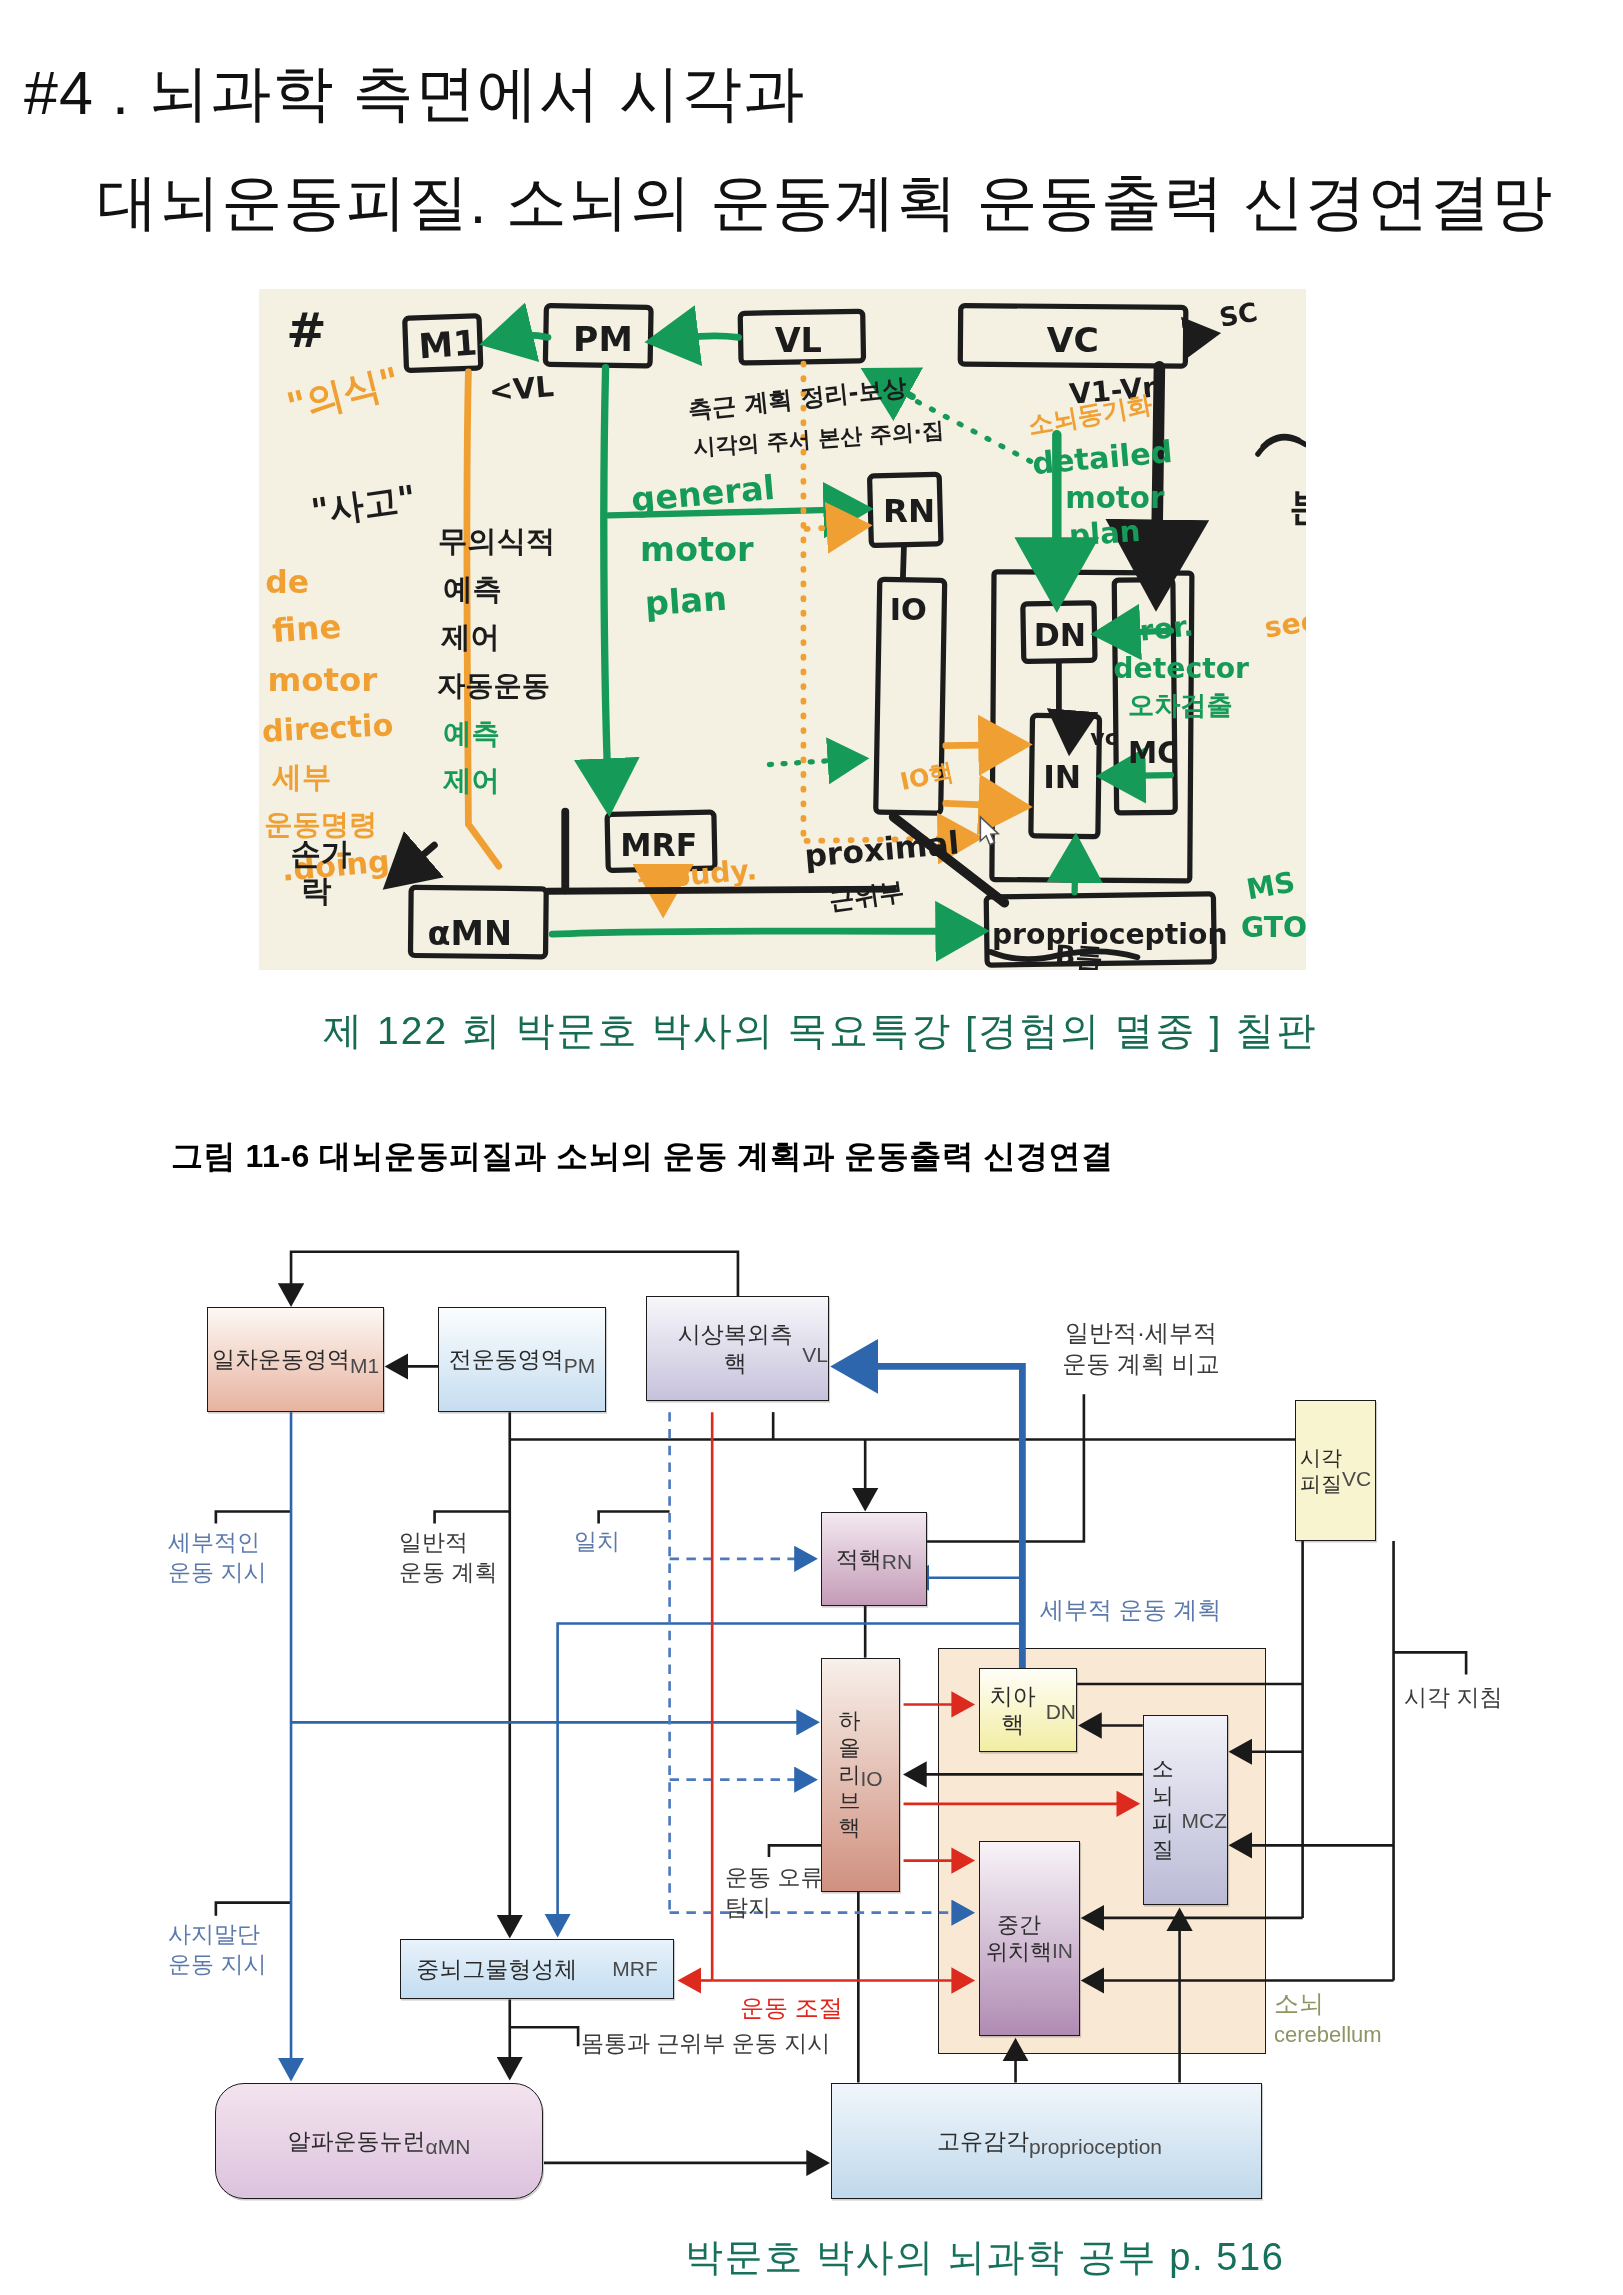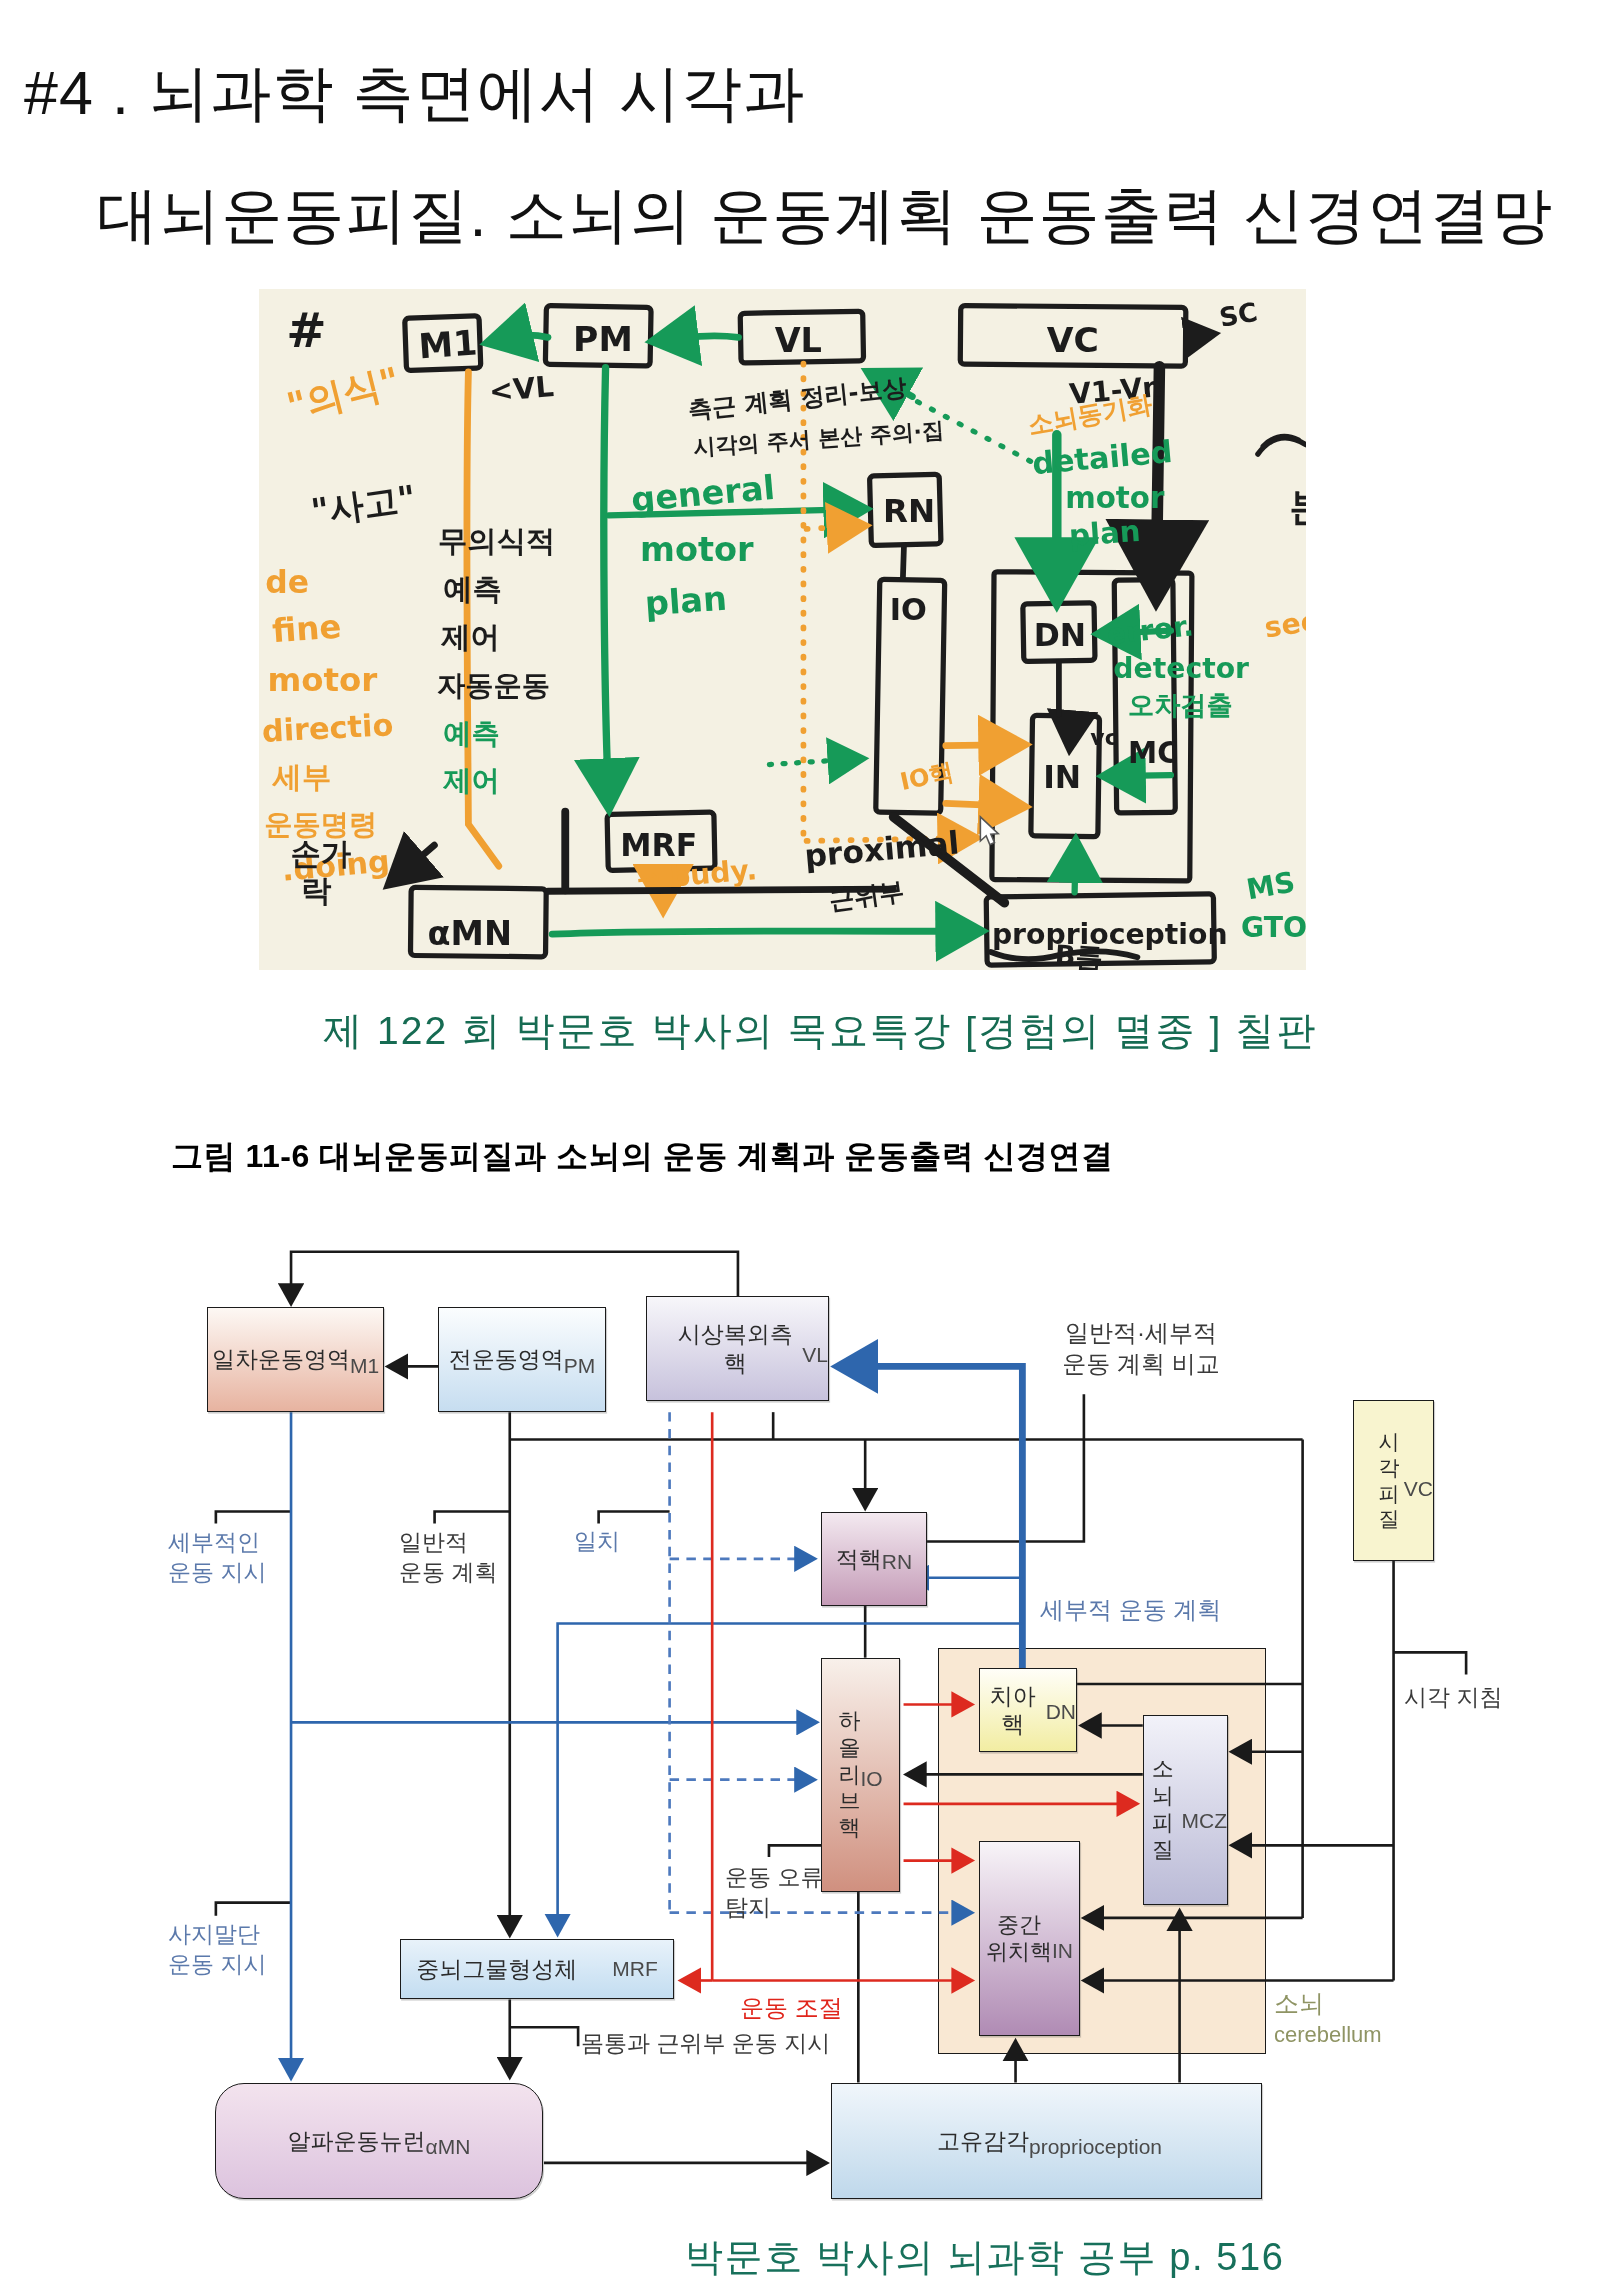--- a/index.html
+++ b/index.html
@@ -29,21 +29,21 @@
   .dlab.center{text-align:center;}
   svg.lines{position:absolute;left:0;top:0;}
   
   text{font-family:"DejaVu Sans","Liberation Sans",sans-serif;font-weight:700;}
   .tk{fill:#1c1c1c;} .tg{fill:#169a58;} .to{fill:#f0a032;}
 </style>
 </head>
 <body>
 
 <div class="title-line" style="left:24px;top:53px;">#4 . 뇌과학 측면에서 시각과</div>
-<div class="title-line" style="left:97px;top:162px;margin-top:13px;">대뇌운동피질. 소뇌의 운동계획 운동출력 신경연결망</div>
+<div class="title-line" style="left:97px;top:162px;">대뇌운동피질. 소뇌의 운동계획 운동출력 신경연결망</div>
 
 <div class="whiteboard">
 <svg width="1047" height="681" viewBox="0 0 2000 1300">
   <defs>
     <marker id="aG" markerWidth="9" markerHeight="9" refX="6" refY="4.5" orient="auto">
           <path d="M0,0 L8,4.5 L0,9 z" fill="#169a58"></path>
         </marker>
     <marker id="aO" markerWidth="9" markerHeight="9" refX="6" refY="4.5" orient="auto">
           <path d="M0,0 L8,4.5 L0,9 z" fill="#f0a032"></path>
         </marker>
@@ -267,21 +267,21 @@
     <div class="cd">M1</div>
   </div>
   <div class="box" style="left:291px;top:102px;width:168px;height:105px;background:linear-gradient(#fbfdfe,#c6ddf0);">
     <div class="nm">전운동영역</div>
     <div class="cd">PM</div>
   </div>
   <div class="box" style="left:499px;top:91px;width:183px;height:105px;background:linear-gradient(#f7f6fa,#c7c2dc);padding-left:21px;">
     <div class="nm">시상복외측핵</div>
     <div class="cd">VL</div>
   </div>
-  <div class="box" style="left:1206px;top:195px;width:81px;height:161px;background:#f8f4cf;padding-left:20px;">
+  <div class="box" style="left:1148px;top:195px;width:81px;height:141px;background:#f8f4cf;">
     <div class="nm" style="font-size:21px;">시각
 피질</div>
     <div class="cd" style="margin-top:16px;">VC</div>
   </div>
   <div class="box" style="left:674px;top:307px;width:106px;height:94px;background:linear-gradient(#f3e9f0,#c49bb7);">
     <div class="nm">적핵</div>
     <div class="cd" style="margin-top:6.3px;">RN</div>
   </div>
   <div class="box tall" style="left:674px;top:453px;width:79px;height:234px;background:linear-gradient(#f8f0ea,#d0907f);">
     <div class="nm">하

